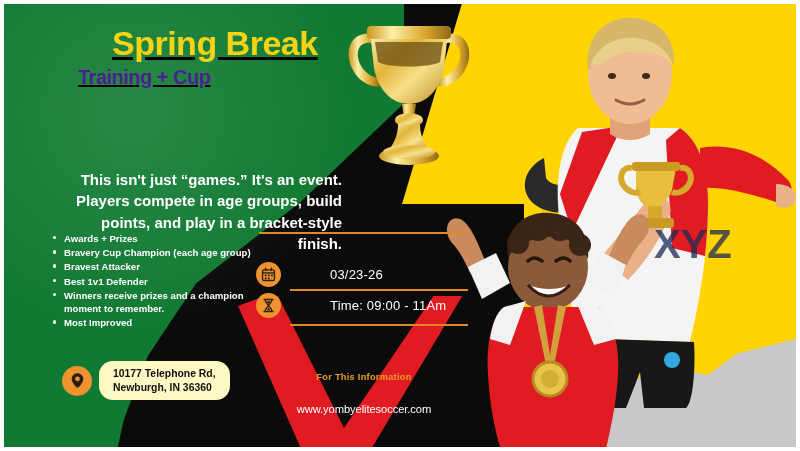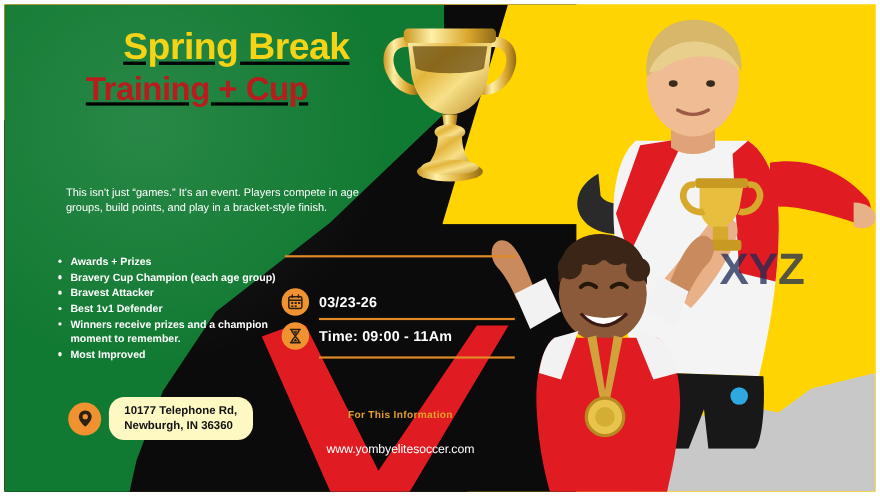--- a/index.html
+++ b/index.html
@@ -93,30 +93,31 @@
     letter-spacing: -0.5px;
     line-height: 1.02;
     margin: 0 0 6px 0;
   }
   #title-spring {
     font-size: 34px;
     color: #F5D316;
     padding-left: 34px;
   }
   #title-sub1 { font-size: 30px; color: #ffffff; }
-  #title-sub2 { font-size: 30px; color: #b91c1c; margin-bottom: 0; }
+  #title-sub2 { font-size: 20px; color: #4c1d95; margin-bottom: 0; }
 
   #desc {
     position: absolute;
     left: 56px; top: 165px;
     width: 282px;
-    font-size: 10px;
-    font-weight: 400;
+    font-size: 15px;
+    font-weight: 700;
     line-height: 1.42;
     color: #ffffff;
+    text-align: right;
   }
 
   #bullets {
     position: absolute;
     left: 46px; top: 228px;
     width: 200px;
     margin: 0;
     padding-left: 14px;
     list-style: none;
     color: #ffffff;
@@ -153,23 +154,24 @@
     border-radius: 50%;
     background: #F0922F;
     display: flex;
     align-items: center;
     justify-content: center;
     flex: 0 0 auto;
   }
   .info-text {
     color: #ffffff;
     font-size: 13px;
-    font-weight: 700;
+    font-weight: 400;
     letter-spacing: 0.2px;
     white-space: nowrap;
+    margin-left: 40px;
   }
   .info-underline {
     position: absolute;
     left: 34px;
     width: 178px; height: 1.5px;
     background: #E08A25;
   }
   #ul-1 { top: 27px; }
   #ul-2 { top: 62px; }
 

